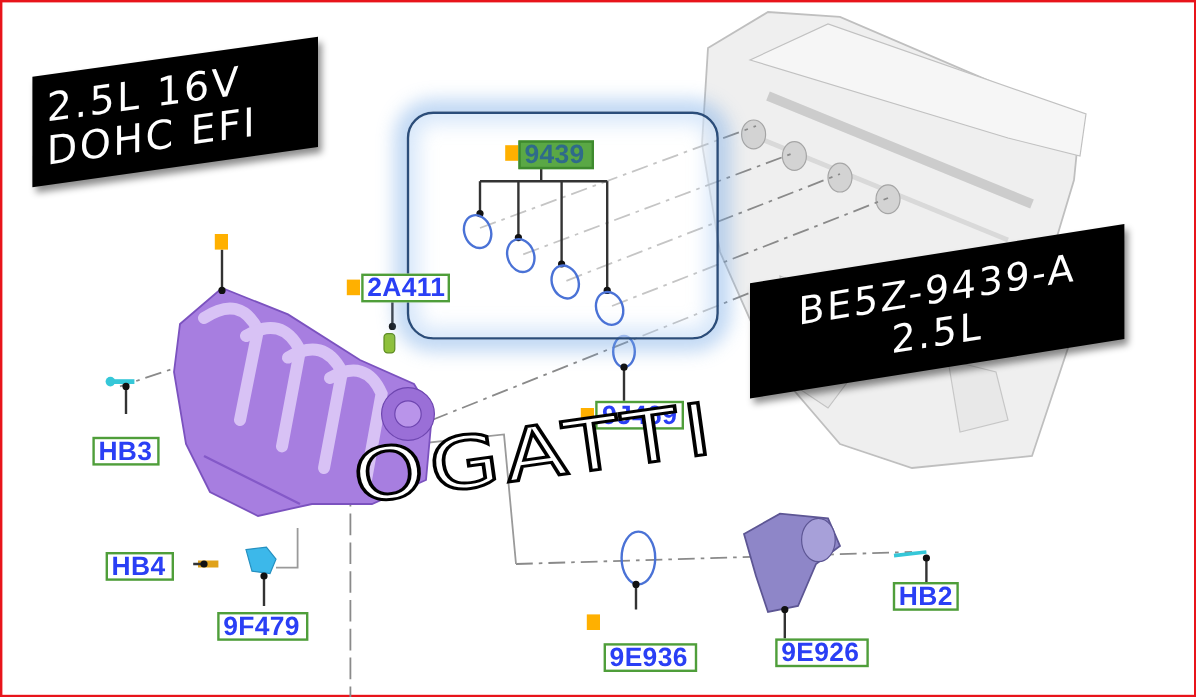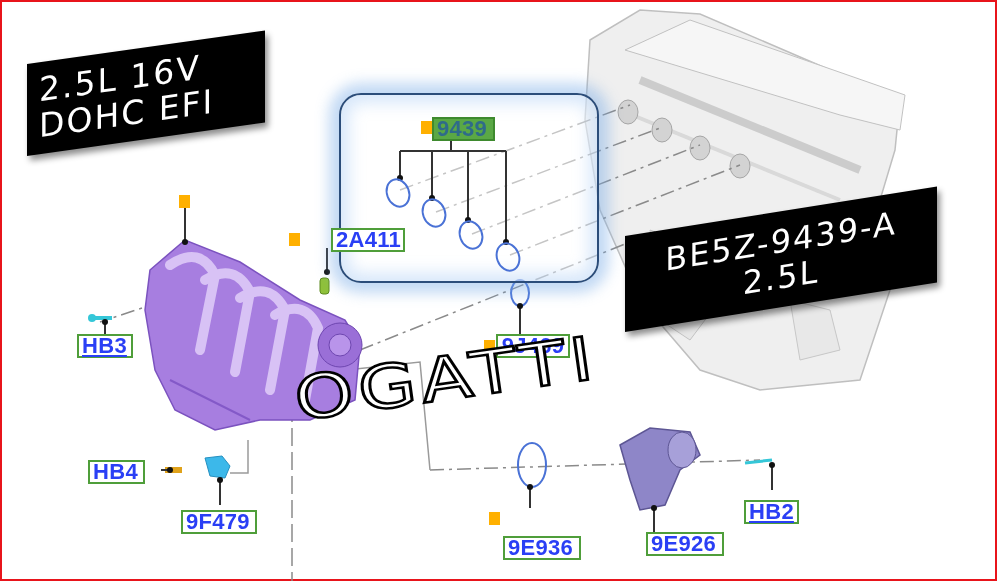--- a/index.html
+++ b/index.html
@@ -140,28 +140,28 @@
   </g>
 </svg>
 
 <div class="orange-flag" style="left:179px; top:195px;"></div>
 <div class="orange-flag" style="left:421px; top:121px;"></div>
 <div class="orange-flag" style="left:289px; top:233px;"></div>
 <div class="orange-flag" style="left:484px; top:340px;"></div>
 <div class="orange-flag" style="left:489px; top:512px;"></div>
 
 <div class="callout filled" style="left:432px; top:117px; width:63px;">9439</div>
-<div class="callout" style="left:301px; top:228px; width:74px;margin-left:30px;">2A411</div>
-<div class="callout" style="left:77px; top:334px; width:56px;text-decoration:underline;">HB3</div>
+<div class="callout" style="left:301px; top:228px; width:74px;">2A411</div>
+<div class="callout" style="left:77px; top:364px; width:56px;">HB3</div>
 <div class="callout" style="left:496px; top:334px; width:74px;text-align:center;">9J469</div>
 <div class="callout" style="left:88px; top:460px; width:57px;">HB4</div>
 <div class="callout" style="left:181px; top:510px; width:76px;">9F479</div>
 <div class="callout" style="left:503px; top:536px; width:78px;">9E936</div>
 <div class="callout" style="left:646px; top:532px; width:78px;">9E926</div>
-<div class="callout" style="left:744px; top:500px; width:55px;text-decoration:underline;">HB2</div>
+<div class="callout" style="left:744px; top:485px; width:55px;">HB2</div>
 
 <div class="banner banner-left">
   <div>2.5L 16V</div>
   <div>DOHC EFI</div>
 </div>
 <div class="banner banner-right" style="top:236px;">
   <div>BE5Z-9439-A</div>
   <div>2.5L</div>
 </div>
 

